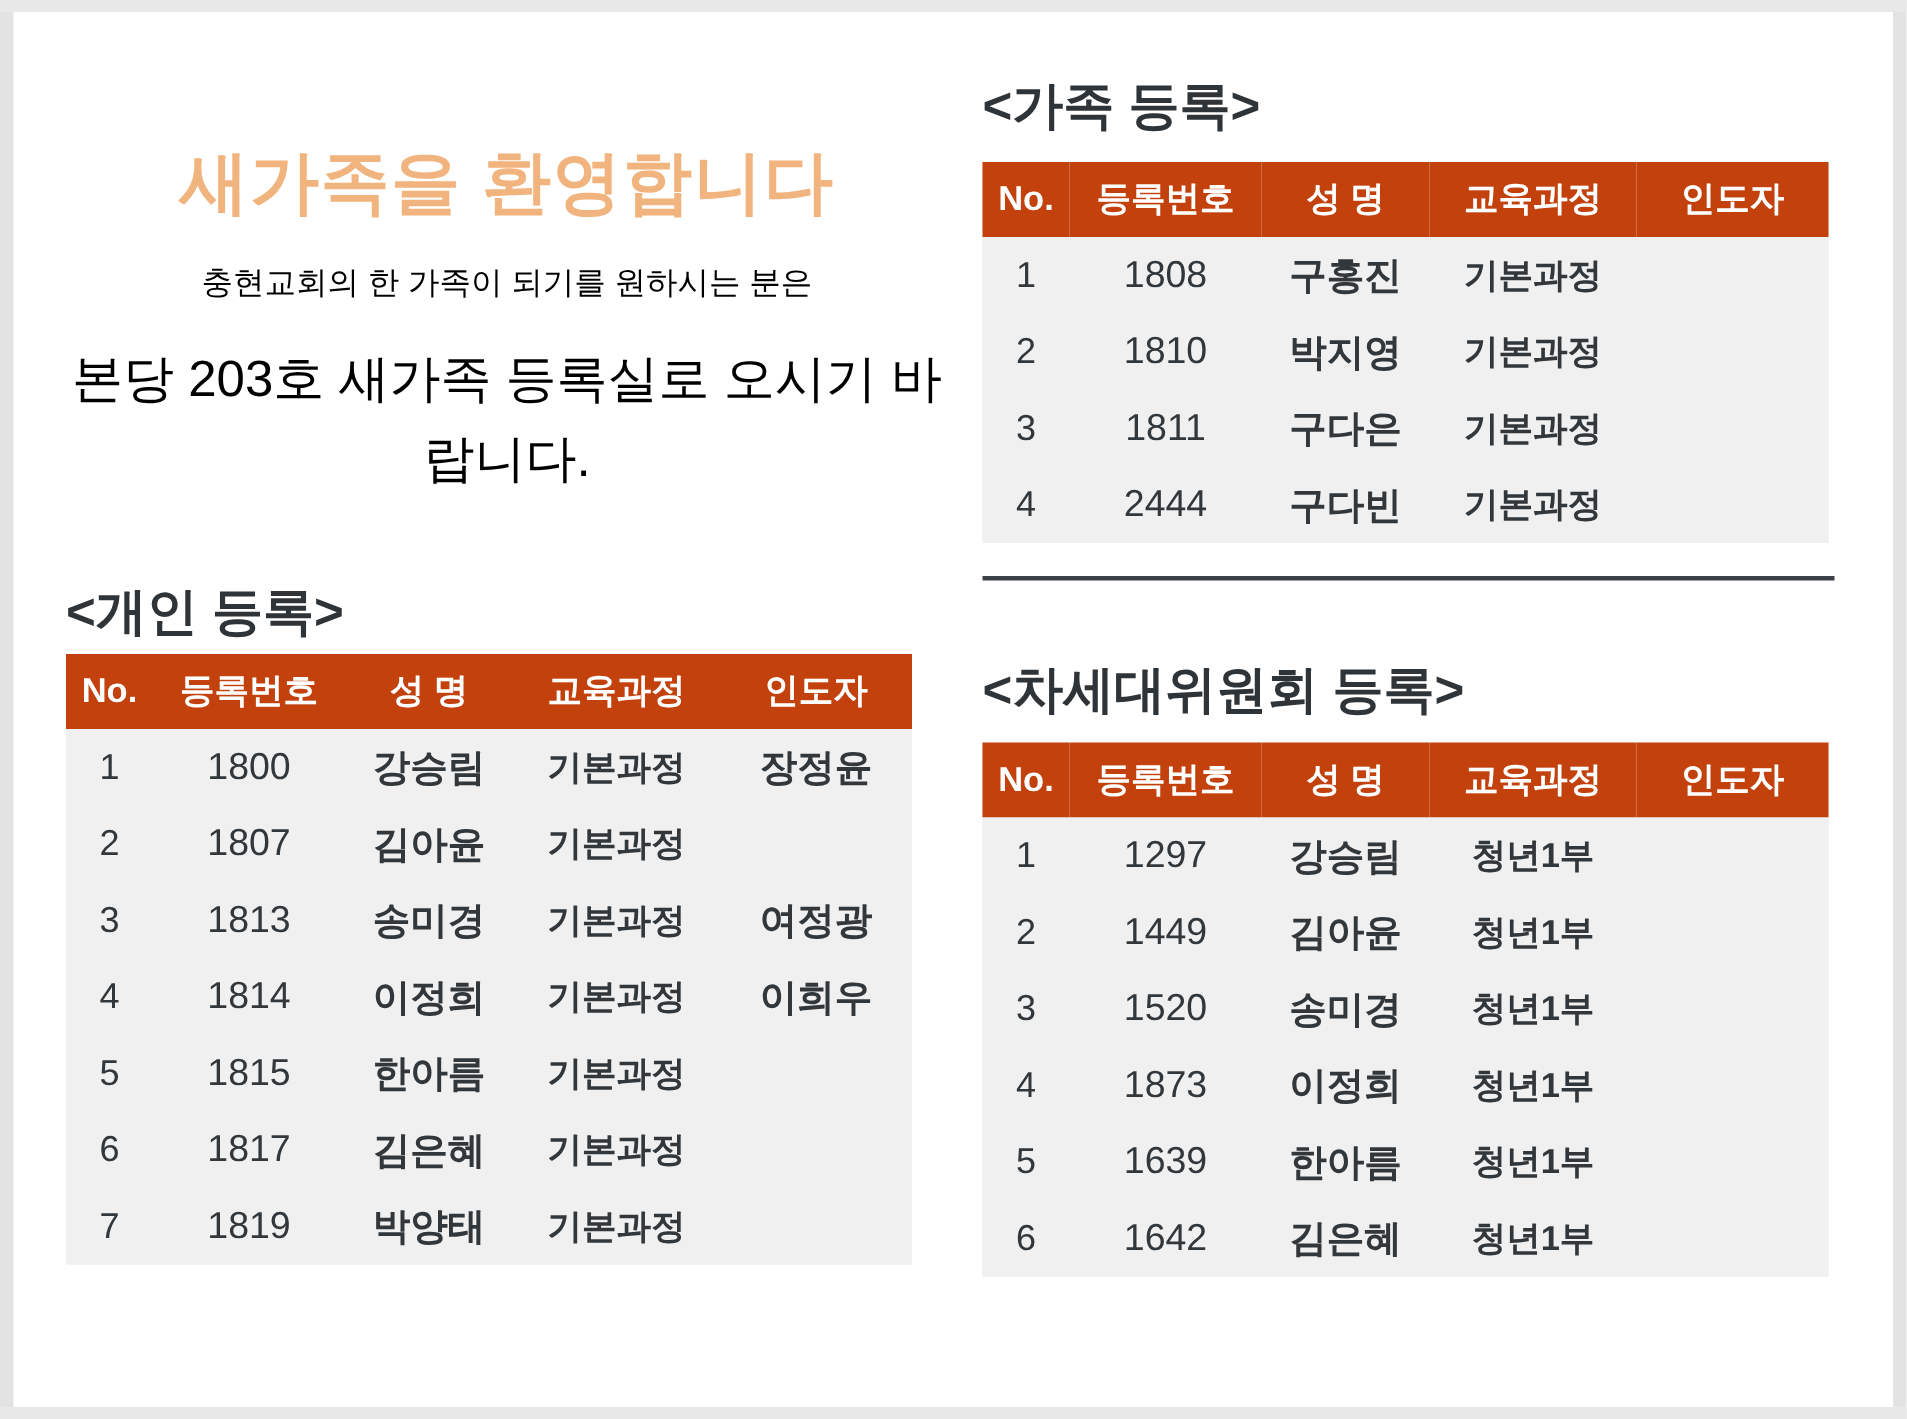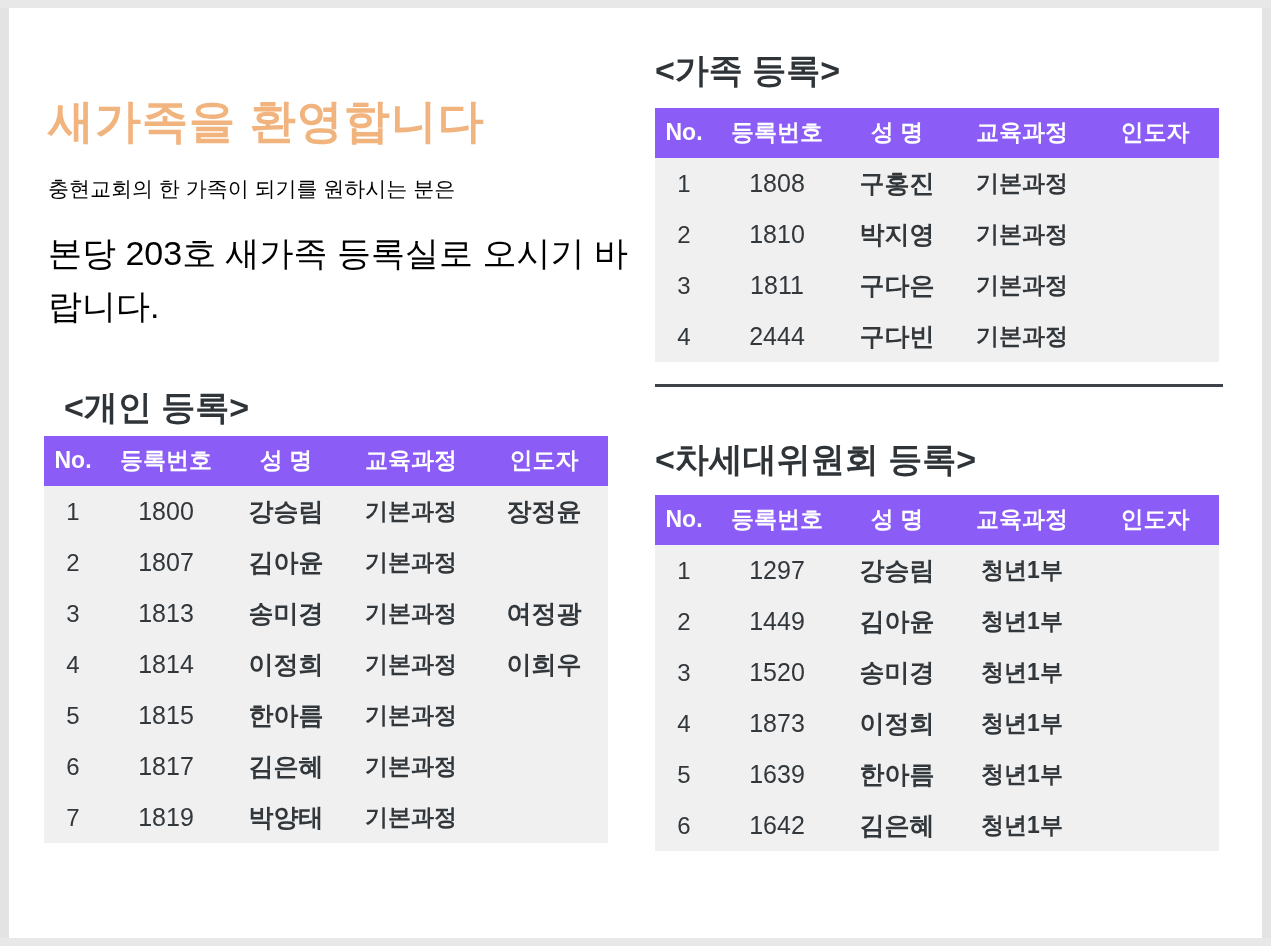--- a/index.html
+++ b/index.html
@@ -32,21 +32,21 @@
   .edge-right  { right: 0; top: 0;  width: 9px;  height: 946px; background:#e3e3e3; }
   .edge-top    { left: 0;  top: 0;  width: 1271px; height: 8px; background:#e8e8e8; }
   .edge-bottom { left: 0;  bottom: 0; width: 1271px; height: 8px; background:#e8e8e8; }
 
   
   .hero {
     position: absolute;
     left: 48px;
     top: 96px;
     width: 580px;
-    text-align: left;
+    text-align: center;
   }
   .hero-title {
     font-size: 46px;
     font-weight: bold;
     color: #f2b47e;
     letter-spacing: 1px;
     line-height: 1.1;
     white-space: nowrap;
   }
   .hero-sub {
@@ -72,21 +72,21 @@
     white-space: nowrap;
   }
 
   
   table.reg {
     border-collapse: collapse;
     table-layout: fixed;
     background: #f0f0f0;
   }
   table.reg thead th {
-    background: #8b5cf6;
+    background: #c2410c;
     color: #ffffff;
     font-size: 23px;
     font-weight: bold;
     padding: 9px 0 10px 0;
     text-align: center;
     white-space: nowrap;
   }
   table.reg tbody td {
     font-size: 25px;
     padding: 9px 0 9px 0;
@@ -107,21 +107,21 @@
   table.reg tbody td.leader {
     font-weight: bold;
   }
   .underline-rule {
     position: absolute;
     height: 3px;
     background: #3c4247;
   }
 
   
-  #personal-title { position: absolute; left: 44px; top: 385px; margin-left: 20px; }
+  #personal-title { position: absolute; left: 44px; top: 385px; }
   #personal-table { position: absolute; left: 44px; top: 436px; }
 
   #family-title   { position: absolute; left: 655px; top: 48px; }
   #family-table   { position: absolute; left: 655px; top: 108px; }
   #family-rule    { left: 655px; top: 384px; width: 568px; }
 
   #next-title     { position: absolute; left: 655px; top: 437px; }
   #next-table     { position: absolute; left: 655px; top: 495px; }
 </style>
 </head>

